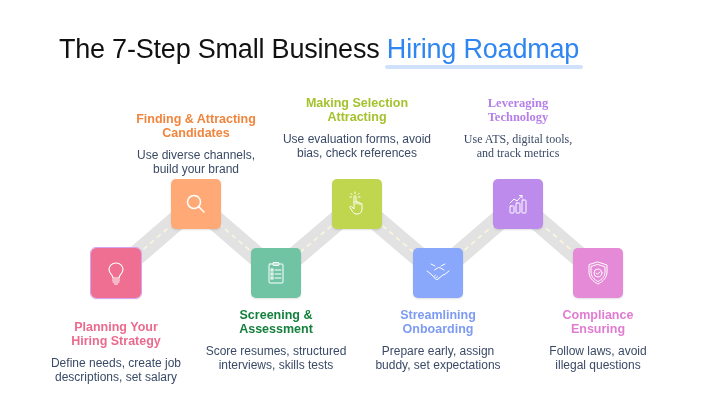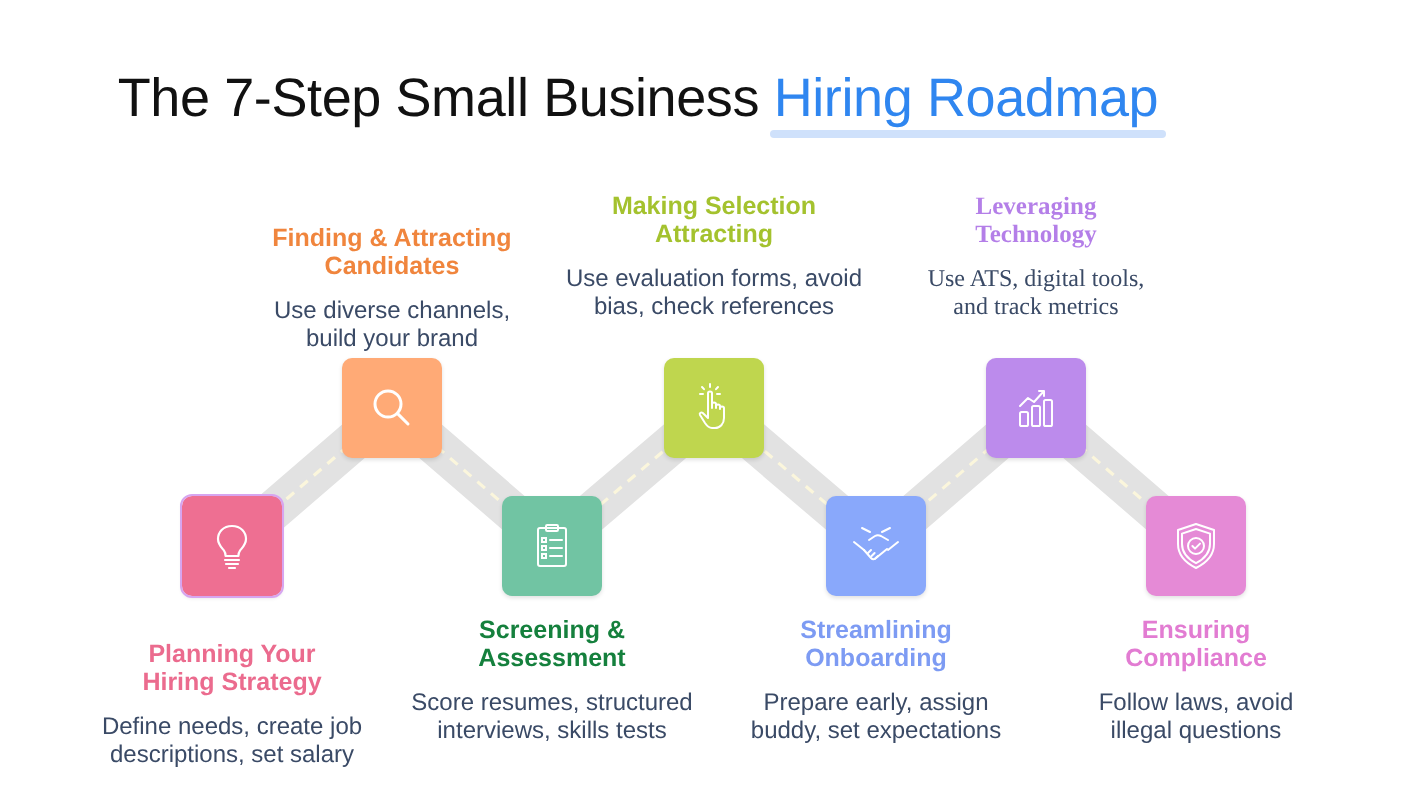--- a/index.html
+++ b/index.html
@@ -142,20 +142,20 @@
 <div class="box" style="left:573px; top:248px; background:#E58AD6;">
   <svg viewBox="0 0 30 30" fill="none" stroke="#fff" stroke-width="1" stroke-linecap="round" stroke-linejoin="round">
     <path d="M15 4 L24 7 L24 14 C24 19.5 20 23.5 15 26 C10 23.5 6 19.5 6 14 L6 7 Z"></path>
     <path d="M15 6.5 L22 8.8 L22 14 C22 18.3 19 21.5 15 23.6 C11 21.5 8 18.3 8 14 L8 8.8 Z"></path>
     <circle cx="15" cy="15" r="4"></circle>
     <path d="M13.2 15 L14.5 16.3 L17 13.8"></path>
   </svg>
 </div>
 <div class="label" style="left:513px; top:308px;">
   <div class="head" style="color:#E27CD2;">
+      <div>Compliance</div>
       <div>Ensuring</div>
-      <div>Compliance</div>
     </div>
   <div class="desc">
       <div>Follow laws, avoid</div>
       <div>illegal questions</div>
     </div>
 </div>
 
 </body></html>

